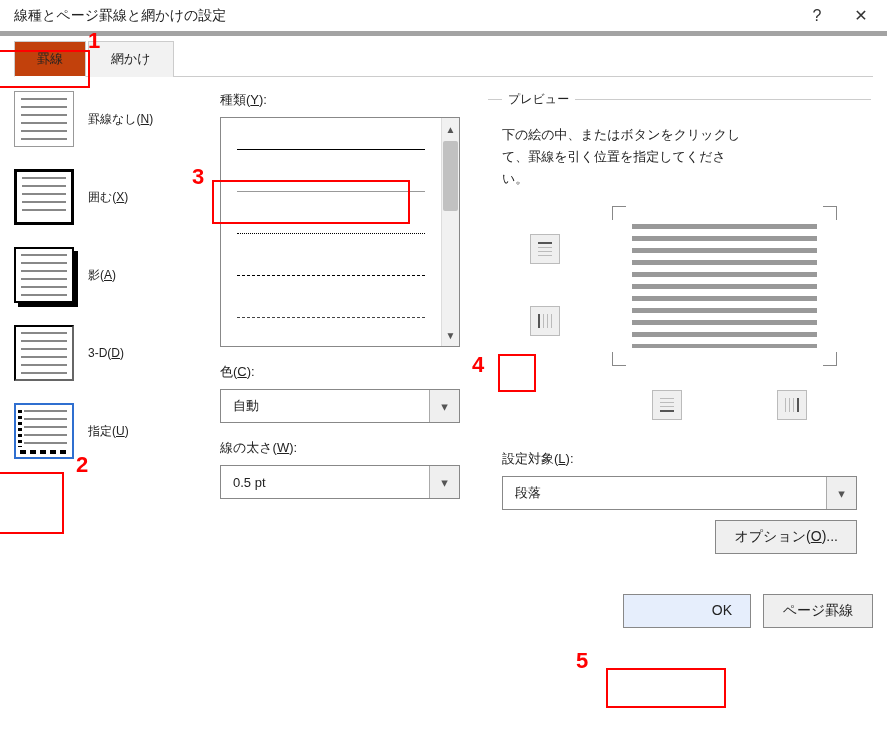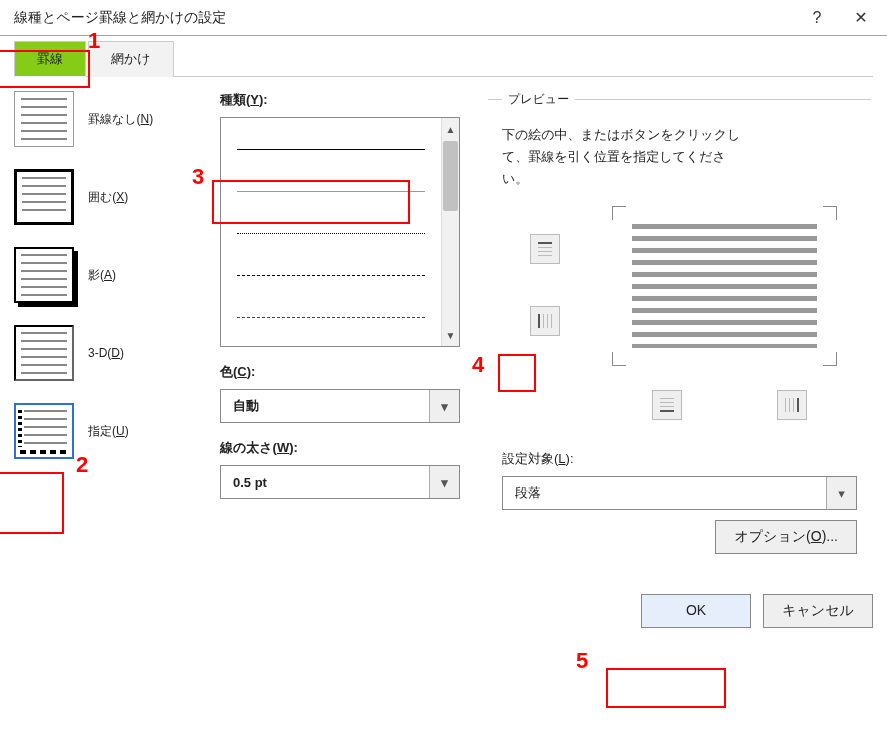--- a/index.html
+++ b/index.html
@@ -1,30 +1,30 @@
 <!DOCTYPE html>
 <html><head>
 <meta charset="utf-8">
 <style>
   * { box-sizing: border-box; font-family: "Yu Gothic UI", "Meiryo", sans-serif; }
   body { margin: 0; background: #fff; width: 887px; height: 729px; font-size: 13px; color: #222; overflow: hidden; }
 
-  .titlebar { display: flex; align-items: center; height: 36px; padding: 0 4px 0 14px; border-bottom: 1px solid #a3a3a3; }
+  .titlebar { display: flex; align-items: center; height: 36px; padding: 0 4px 0 14px; border-bottom: 5px solid #a3a3a3; }
   .titlebar-title { flex: 1; font-size: 14px; }
   .titlebar-btn { width: 44px; height: 36px; display: flex; align-items: center; justify-content: center; font-size: 16px; color: #333; cursor: pointer; }
 
   .body { padding: 4px 14px 14px 14px; }
 
   .tabs { display: flex; border-bottom: 1px solid #ccc; margin-bottom: 14px; }
   .tab { padding: 8px 22px; background: #f2f2f2; border: 1px solid #ccc; border-bottom: none; margin-right: 2px; position: relative; top: 1px; cursor: pointer; }
-  .tab.active { background: #84cc16; border-bottom: 1px solid #fff; }
+  .tab.active { background: #c2410c; border-bottom: 1px solid #fff; }
 
   .columns { display: flex; gap: 26px; }
   .col1 { width: 180px; }
-  .col2 { width: 240px; font-weight: bold; }
+  .col2 { width: 240px; }
   .col3 { flex: 1; }
 
   .section-label { font-size: 13px; margin-bottom: 8px; }
   .u { text-decoration: underline; }
 
   .setting-row { display: flex; align-items: center; margin-bottom: 22px; cursor: pointer; }
   .setting-icon { width: 60px; height: 56px; border: 1px solid #999; margin-right: 14px; background: #fff; position: relative; overflow: hidden; }
   .setting-label { font-size: 12px; }
 
   .lines-none::before,
@@ -84,21 +84,21 @@
   .edge-top    { top:28px; left:28px; }
   .edge-left   { top:100px; left:28px; }
   .edge-bottom { bottom:-24px; left:150px; }
   .edge-right  { bottom:-24px; right:50px; }
 
   .apply-row { margin-top: 54px; }
   .options-btn-row { display:flex; justify-content:flex-end; margin-top: 8px; }
   .btn { padding: 7px 18px; border: 1px solid #888; background: #efefef; cursor: pointer; font-size: 14px; }
 
   .footer { display: flex; justify-content: flex-end; gap: 12px; margin-top: 24px; }
-  .btn-ok { width: 110px; text-align:center; background:#e6eefc; }
+  .btn-ok { width: 128px; text-align:right; background:#e6eefc; }
   .btn-cancel { width: 110px; text-align:center; }
 
   .note { position:absolute; color:#ff0000; font-weight:bold; font-size:22px; pointer-events:none; }
   .redbox { position:absolute; border:2px solid #ff0000; pointer-events:none; }
 </style>
 </head>
 <body>
 
 <div class="titlebar">
   <div class="titlebar-title">線種とページ罫線と網かけの設定</div>
@@ -244,21 +244,21 @@
           <div class="options-btn-row">
             <div class="btn">オプション(<span class="u">O</span>)...</div>
           </div>
         </div>
       </fieldset>
     </div>
   </div>
 
   <div class="footer">
     <div class="btn btn-ok">OK</div>
-    <div class="btn btn-cancel">キャンセル</div>
+    <div class="btn btn-cancel">ページ罫線</div>
   </div>
 
   <div class="note" style="top:-8px; left:88px;">1</div>
   <div class="redbox" style="top:14px; left:-2px; width:92px; height:38px;"></div>
 
   <div class="note" style="top:416px; left:76px;">2</div>
   <div class="redbox" style="top:436px; left:-2px; width:66px; height:62px;"></div>
 
   <div class="note" style="top:128px; left:192px;">3</div>
   <div class="redbox" style="top:144px; left:212px; width:198px; height:44px;"></div>

